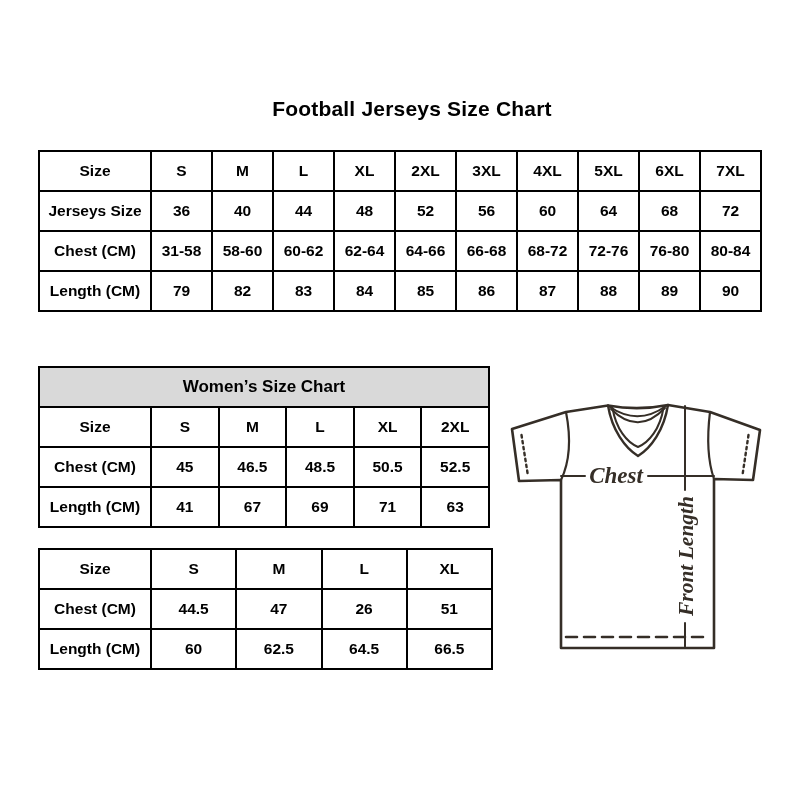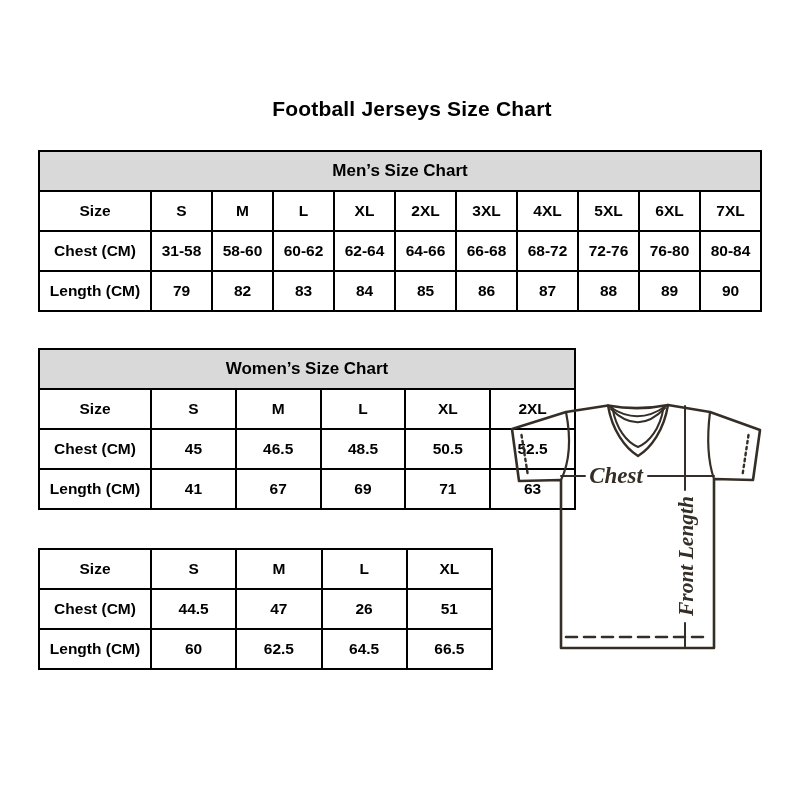--- a/index.html
+++ b/index.html
@@ -26,21 +26,21 @@
     border:2px solid var(--border);
     text-align:center;vertical-align:middle;
     font-weight:bold;font-size:15.5px;color:var(--text);
     padding:0;overflow:hidden;white-space:nowrap;
   }
   table.size-table th.tbl-title{
     background:var(--header-bg);font-size:17px;
   }
   table.size-table col.first{width:112px;}
   .mens  {left:38px;top:150px;width:724px;}
-  .womens{left:38px;top:348px;width:538px;}
+  .womens{left:38px;top:366px;width:452px;}
   .youth {left:38px;top:548px;width:455px;}
   .womens col.first,.youth col.first{width:113px;}
   .jersey-wrap{position:absolute;left:495px;top:378px;width:290px;height:290px;}
   .jersey-wrap svg{display:block;width:290px;height:290px;color:var(--sketch);}
   .sketch-line{fill:none;stroke:currentColor;stroke-linejoin:round;stroke-linecap:round;}
   .jersey-label{
     font-family:"Liberation Serif",serif;font-style:italic;font-weight:bold;
     fill:currentColor;stroke:none;
   }
 </style>
@@ -59,37 +59,47 @@
         <col>
         <col>
         <col>
         <col>
         <col>
         <col>
         <col>
         <col>
       </colgroup>
       <tbody>
-        <tr>
-          <th colspan="11" class="tbl-title">Men’s Size Chart</th>
-        </tr>
         <tr>
           <th>Size</th>
           <th>S</th>
           <th>M</th>
           <th>L</th>
           <th>XL</th>
           <th>2XL</th>
           <th>3XL</th>
           <th>4XL</th>
           <th>5XL</th>
           <th>6XL</th>
           <th>7XL</th>
         </tr>
         <tr>
+          <th>Jerseys Size</th>
+          <td>36</td>
+          <td>40</td>
+          <td>44</td>
+          <td>48</td>
+          <td>52</td>
+          <td>56</td>
+          <td>60</td>
+          <td>64</td>
+          <td>68</td>
+          <td>72</td>
+        </tr>
+        <tr>
           <th>Chest (CM)</th>
           <td>31-58</td>
           <td>58-60</td>
           <td>60-62</td>
           <td>62-64</td>
           <td>64-66</td>
           <td>66-68</td>
           <td>68-72</td>
           <td>72-76</td>
           <td>76-80</td>

